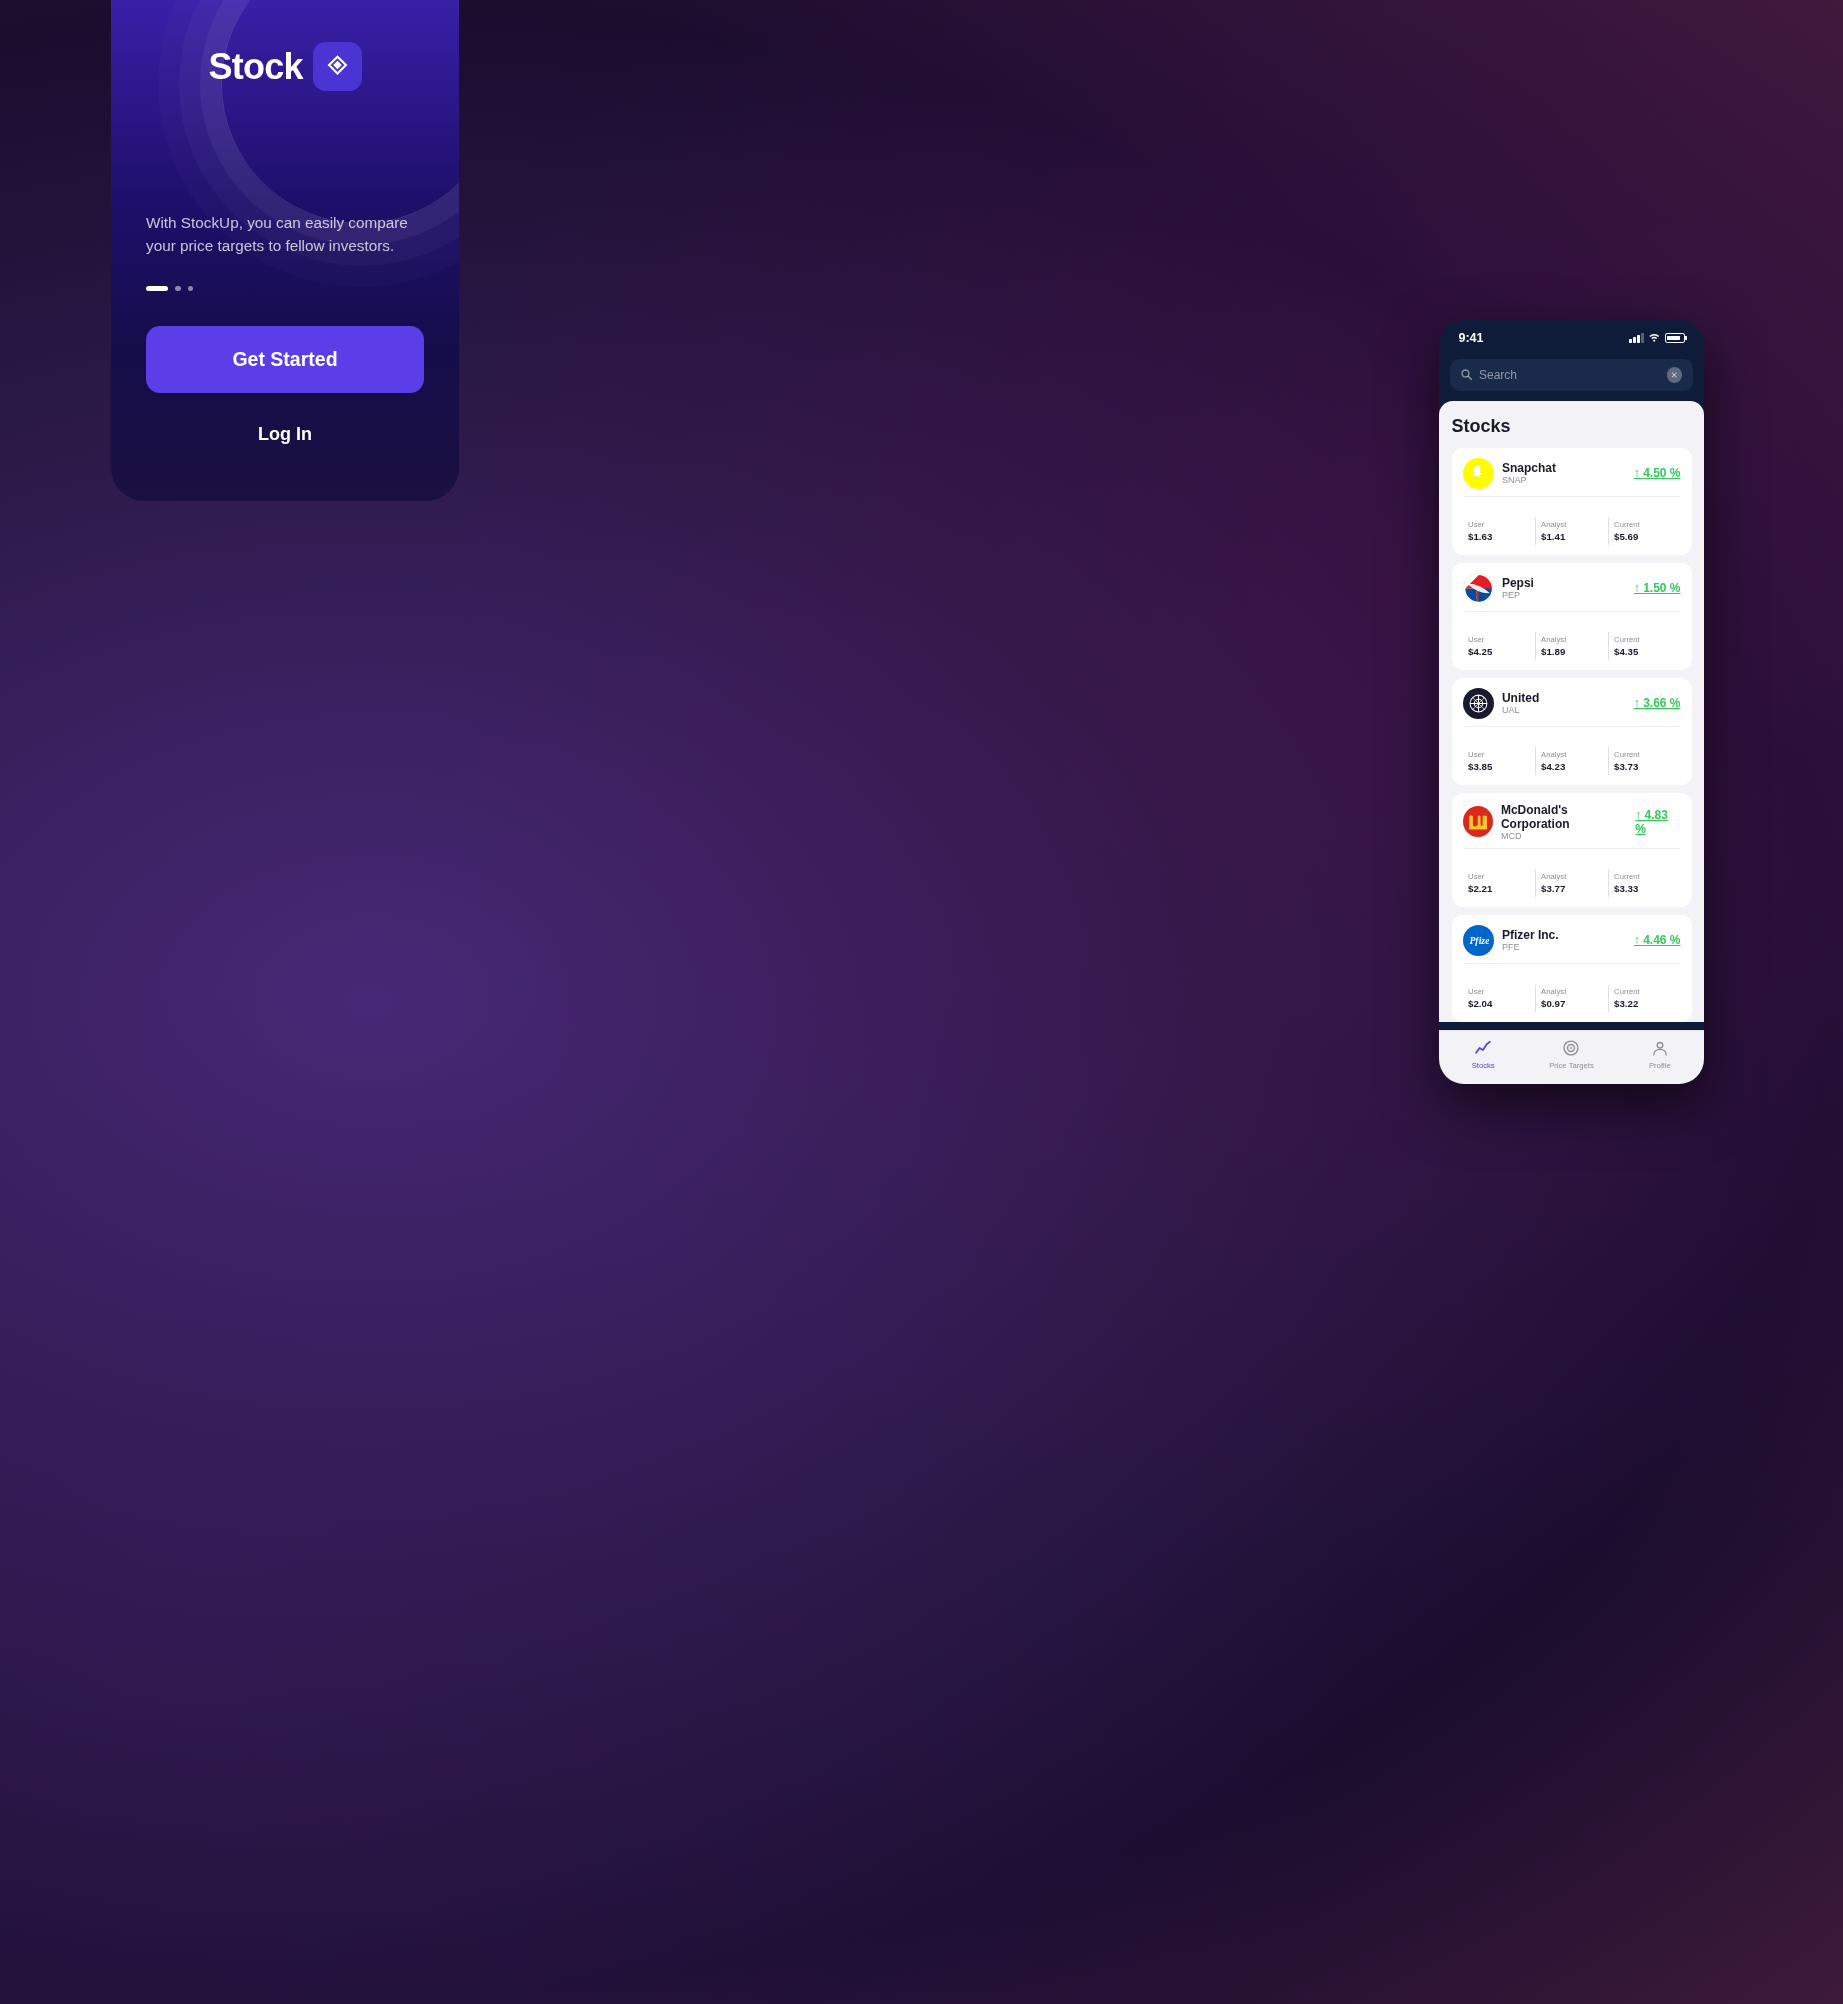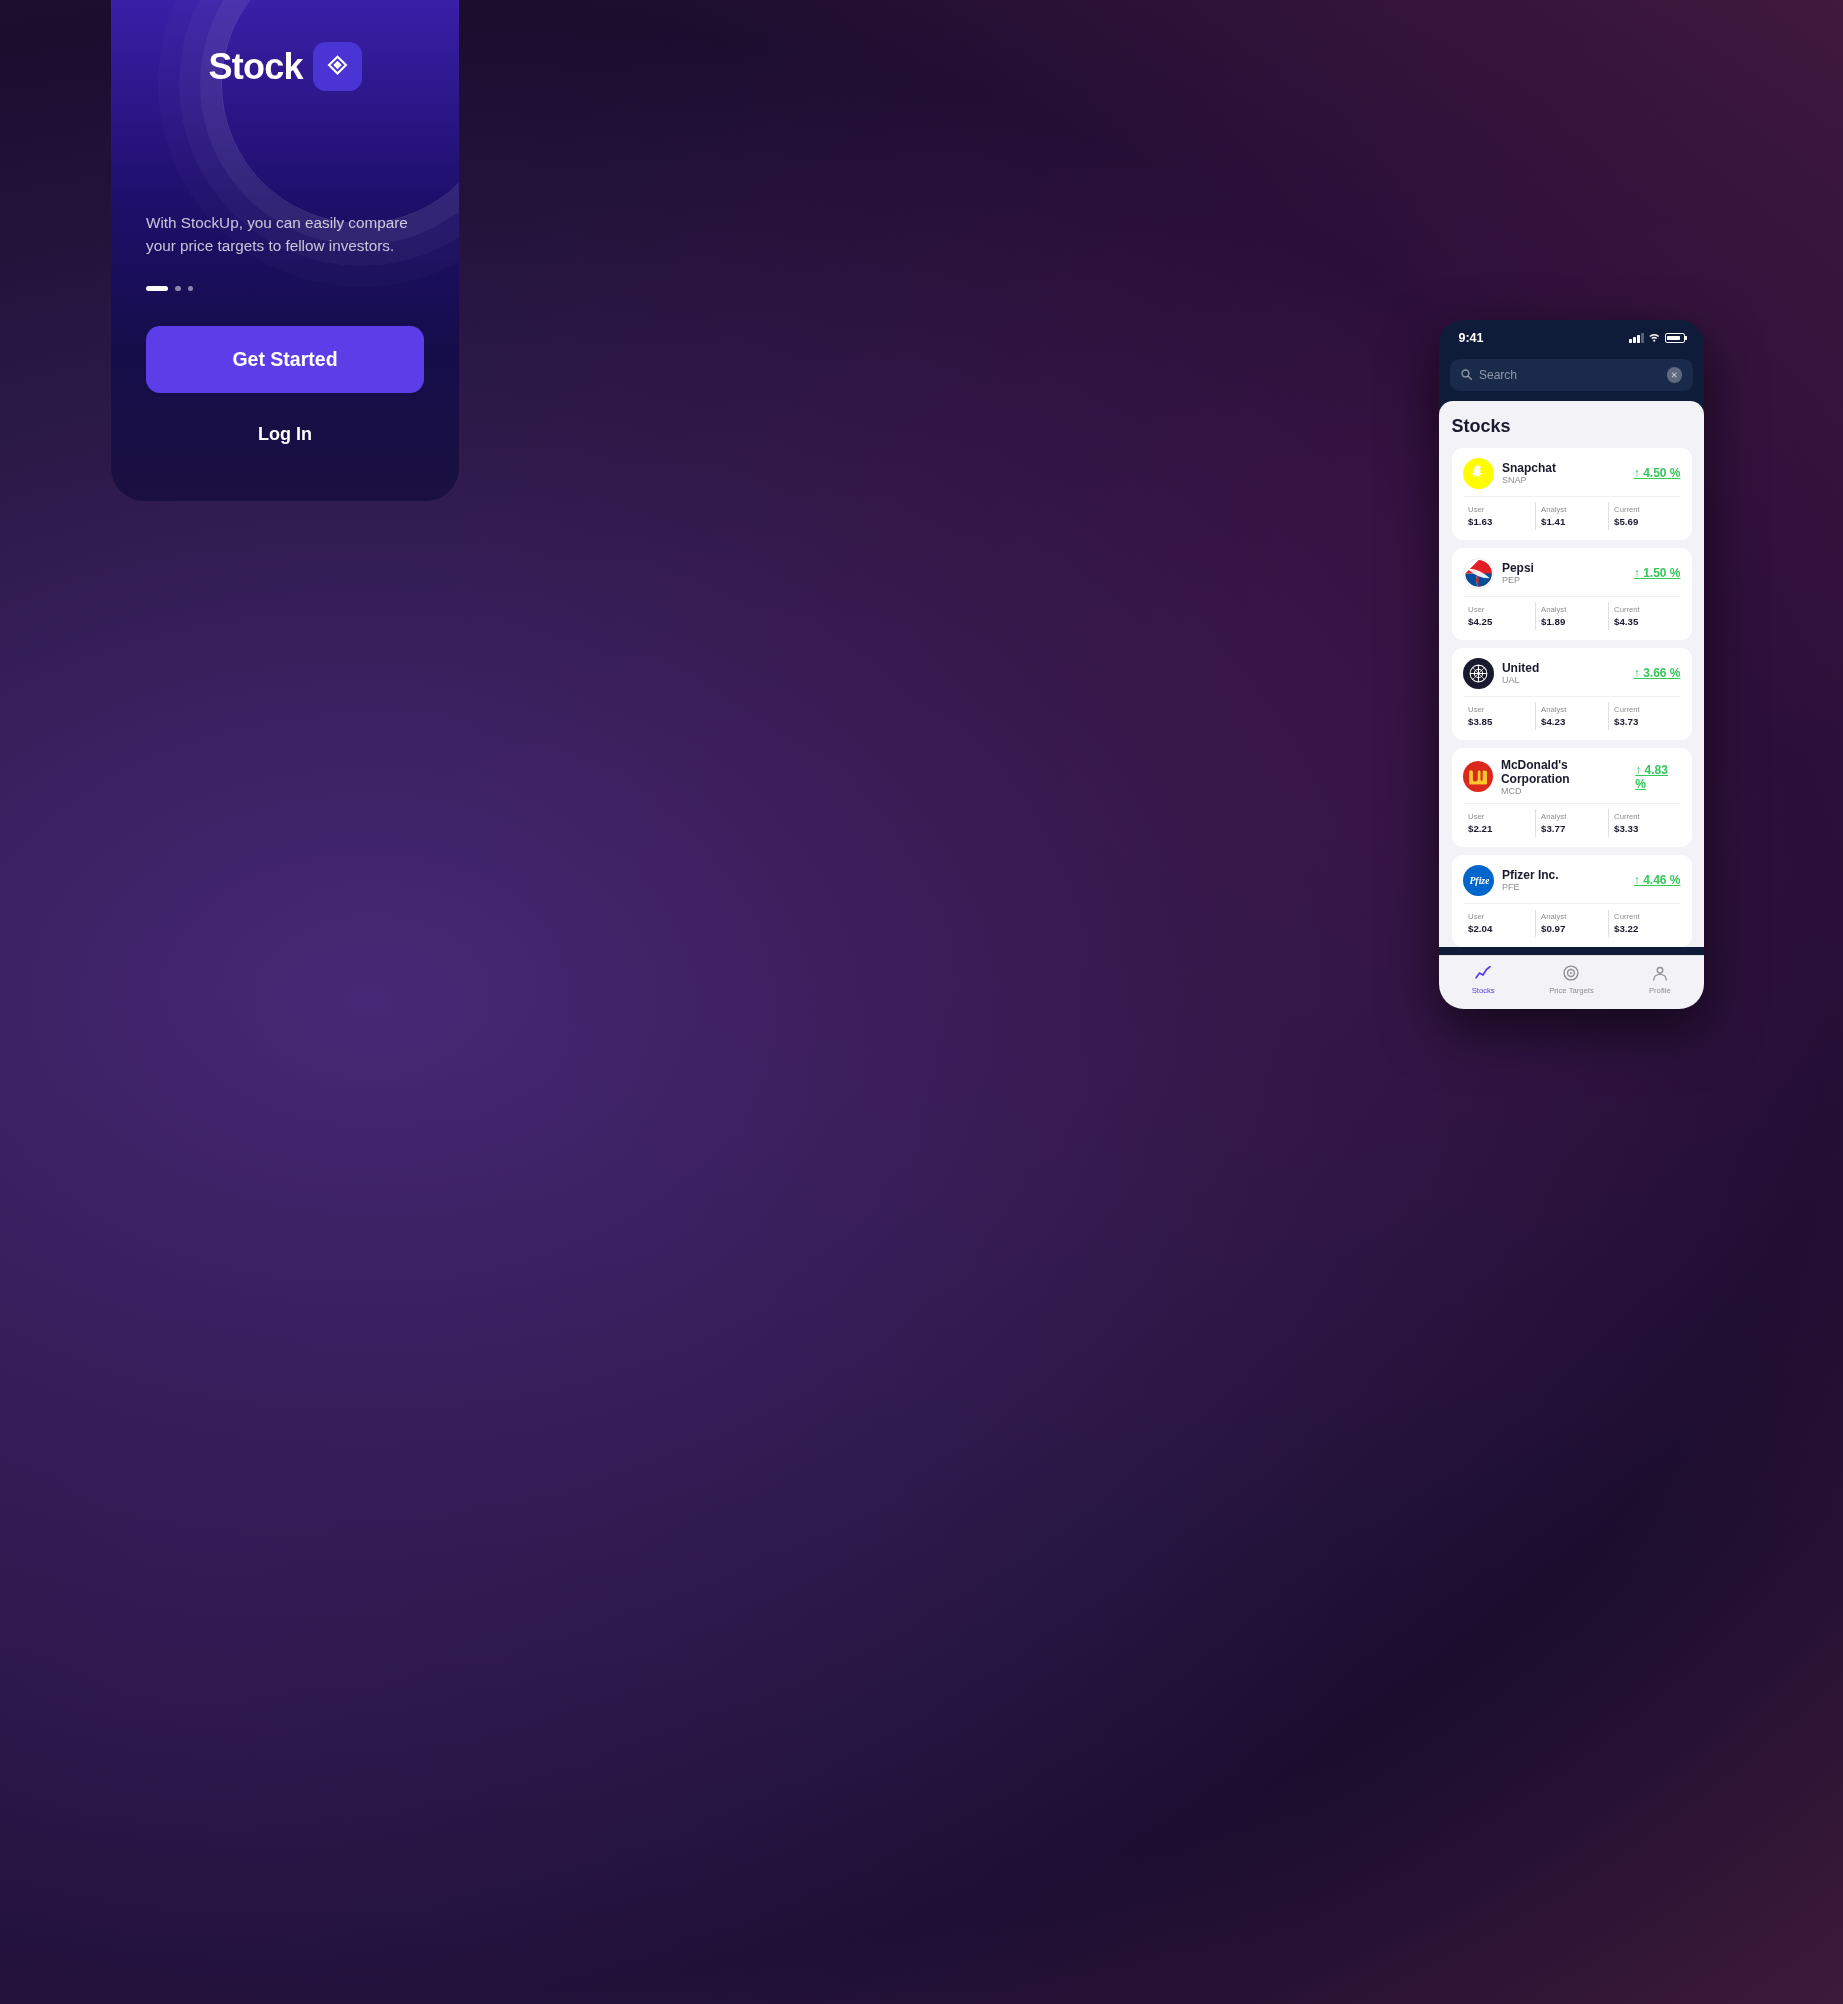--- a/index.html
+++ b/index.html
@@ -342,20 +342,21 @@
     .stock-data-row {
       display: flex;
       border-top: 0.7px solid #f0f0f0;
       padding-top: 5.6px;
     }
 
     .stock-data-cell {
       flex: 1;
       border-right: 0.7px solid #e0e0e0;
       padding: 2.8px 5.6px;
+      margin-top: 15px;
     }
 
     .stock-data-cell:last-child {
       border-right: none;
     }
 
     .stock-data-label {
       font-size: 7.7px;
       color: #8e8e93;
       margin-bottom: 2.1px;

